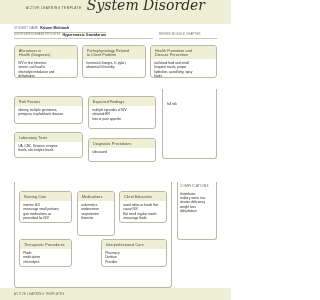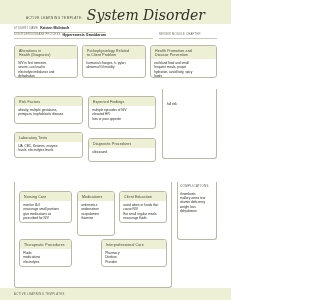--- a/index.html
+++ b/index.html
@@ -12,21 +12,21 @@
   #page{position:relative;width:231px;height:300px;background:#fff;}
 
   
   .banner{
     position:absolute;left:0;top:0;width:231px;height:24px;
     background:#eef0d5;
   }
   .banner-inner{
     position:absolute;left:0;top:0;width:231px;height:24px;
     display:flex;align-items:flex-end;justify-content:center;gap:4px;
-    padding-bottom:2px;box-sizing:border-box;
+    padding-bottom:12px;box-sizing:border-box;
   }
   .alt-label{
     font-size:3.1px;letter-spacing:.45px;color:#4a4a3f;
     text-transform:uppercase;padding-bottom:2.5px;white-space:nowrap;
   }
   .banner-title{
     font-family:"DejaVu Serif", serif;
     font-size:14px;font-style:italic;color:#2f2f28;line-height:1;
     white-space:nowrap;
   }

